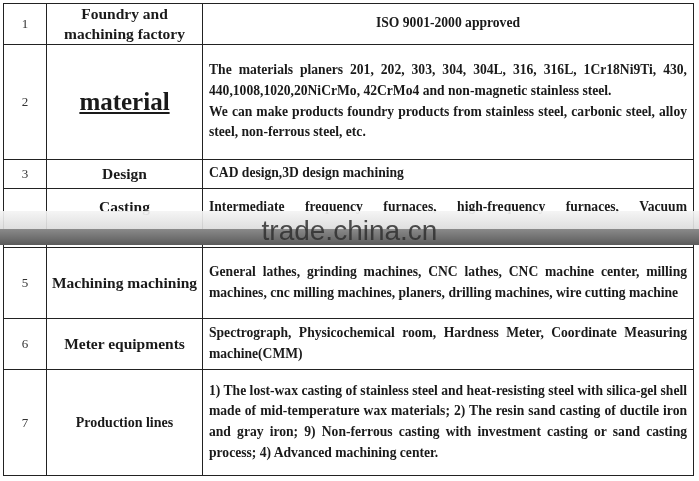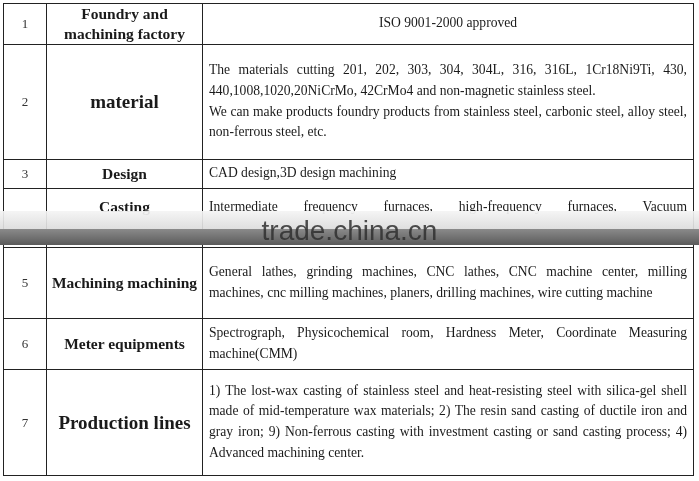--- a/index.html
+++ b/index.html
@@ -1,44 +1,44 @@
 <!DOCTYPE html>
 <html><head>
   <meta charset="utf-8">
   <style>
     html, body { margin: 0; padding: 0; background: #ffffff; }
     body { width: 699px; height: 481px; position: relative; overflow: hidden; font-family: "Liberation Serif", serif; color: #1a1a1a; }
     .tbl { position: absolute; left: 3px; top: 3px; width: 691px; border-collapse: collapse; table-layout: fixed; }
     .tbl td { border: 1px solid #222; padding: 0; vertical-align: middle; }
     .c-num { width: 42px; text-align: center; font-size: 13px; color: #333; }
     .c-label { width: 155px; text-align: center; font-weight: bold; font-size: 15.5px; line-height: 20px; }
-    .c-label.big { font-size: 19px; }
-    .c-label.small { font-size: 19px; }
-    .c-body { font-size: 13.6px; line-height: 20.6px; padding: 1px 6px 2px 6px !important; text-align: justify; text-align-last: left; }
+    .c-label.big { font-size: 25px; text-decoration: underline; }
+    .c-label.small { font-size: 14px; }
+    .c-body { font-size: 13.6px; line-height: 20.6px; padding: 1px 6px 2px 6px !important; text-align: justify; text-align-last: left; font-weight: bold; }
     .c-body.center { text-align: center; text-align-last: center; }
     .watermark { position: absolute; left: 0; top: 211px; width: 699px; height: 36px; }
     .wm-blur { position: absolute; left: 0; top: 0; width: 699px; height: 18px; background: linear-gradient(#f4f4f4, #dcdcdc); opacity: 0.92; }
     .wm-bar { position: absolute; left: 0; top: 18px; width: 699px; height: 16px; background: linear-gradient(#8a8a8a, #6e6e6e 60%, #5a5a5a); }
     .wm-text { position: absolute; left: 0; top: 4px; width: 699px; text-align: center; font-family: "Liberation Sans", sans-serif; font-size: 28px; color: #303030; letter-spacing: 0px; line-height: 32px; opacity: 0.85; }
   </style>
 </head>
 <body>
 
 <table class="tbl">
   <tbody>
       <tr style="height:41px;">
     <td class="c-num">1</td>
     <td class="c-label">Foundry and machining factory</td>
     <td class="c-body center">ISO 9001-2000 approved</td>
   </tr>
   <tr style="height:115px;">
     <td class="c-num">2</td>
     <td class="c-label big">material</td>
     <td class="c-body">
-      <div>The materials cutting 201, 202, 303, 304, 304L, 316, 316L, 1Cr18Ni9Ti, 430, 440,1008,1020,20NiCrMo, 42CrMo4 and non-magnetic stainless steel.</div>
+      <div>The materials planers 201, 202, 303, 304, 304L, 316, 316L, 1Cr18Ni9Ti, 430, 440,1008,1020,20NiCrMo, 42CrMo4 and non-magnetic stainless steel.</div>
       <div>We can make products foundry products from stainless steel, carbonic steel, alloy steel, non-ferrous steel, etc.</div>
     </td>
   </tr>
   <tr style="height:29px;">
     <td class="c-num">3</td>
     <td class="c-label">Design</td>
     <td class="c-body">CAD design,3D design machining</td>
   </tr>
   <tr style="height:59px;">
     <td class="c-num"></td>

